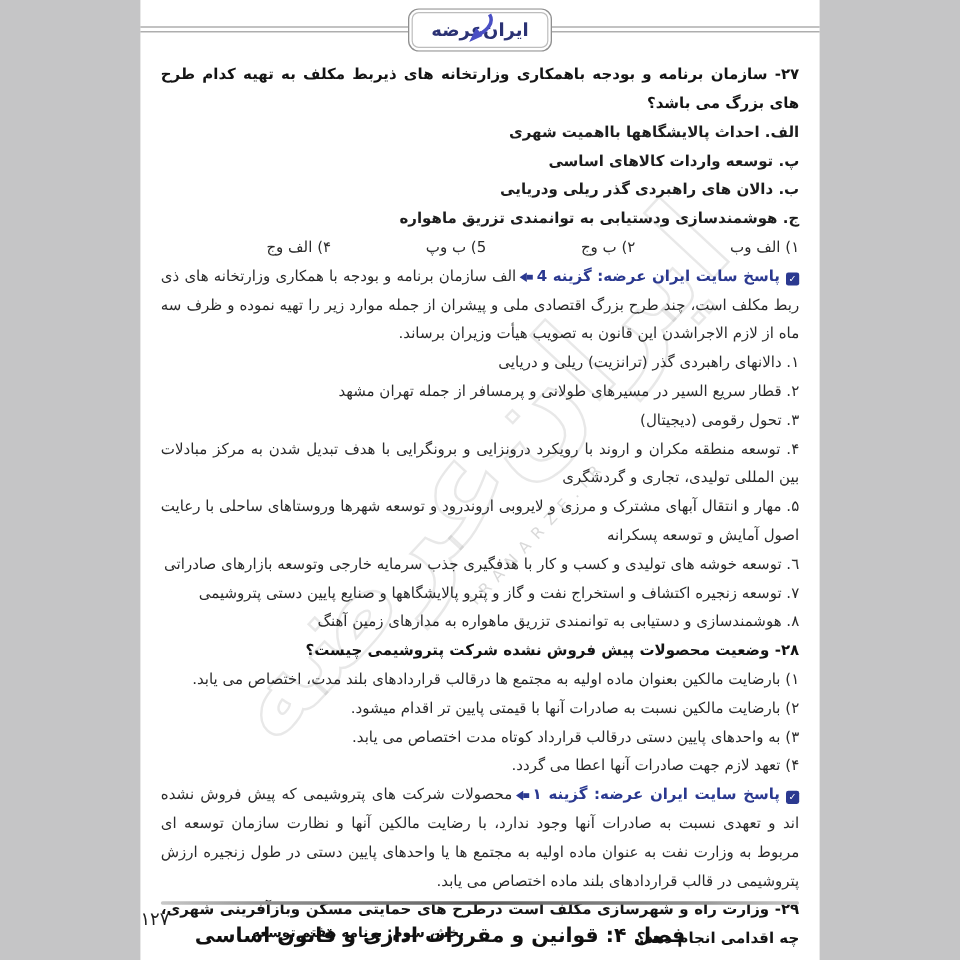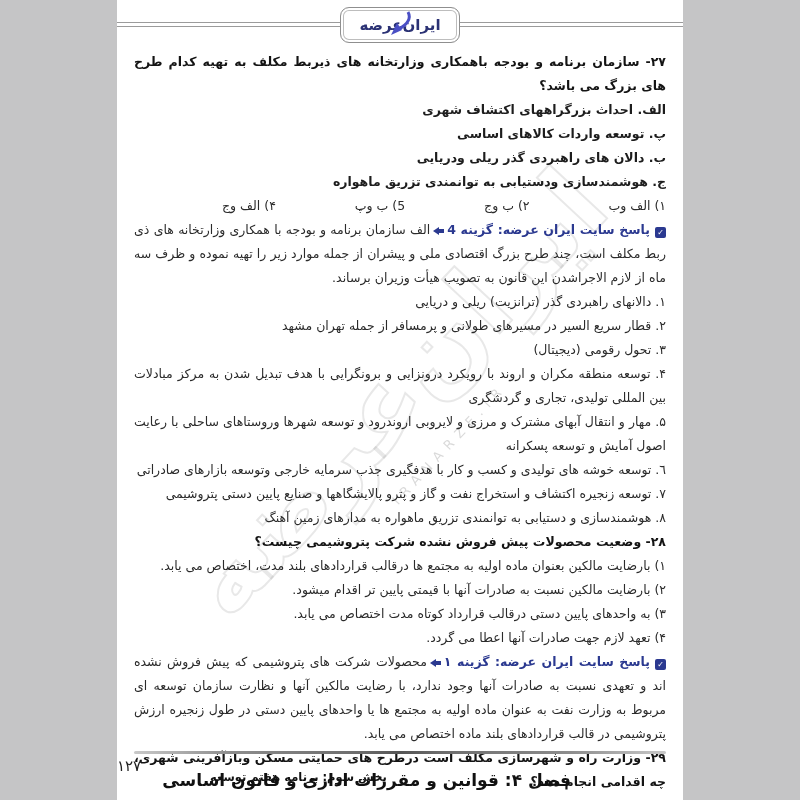--- a/index.html
+++ b/index.html
@@ -97,21 +97,21 @@
   </div>
 
   <div class="watermark">
     <div class="wm-main">ایران‌عرضه</div>
     <div class="wm-sub">IRANARZE.IR</div>
   </div>
 
   <div class="content">
 
     <p class="q">۲۷- سازمان برنامه و بودجه باهمکاری وزارتخانه های ذیربط مکلف به تهیه کدام طرح های بزرگ می باشد؟</p>
-    <p class="opt">الف. احداث بزرگراههای اکتشاف شهری</p>
+    <p class="opt">الف. احداث پالایشگاهها بااهمیت شهری</p>
     <p class="opt">پ. توسعه واردات کالاهای اساسی</p>
     <p class="opt">ب. دالان های راهبردی گذر ریلی ودریایی</p>
     <p class="opt">ج. هوشمندسازی ودستیابی به توانمندی تزریق ماهواره</p>
 
     <div class="choices">
       <span>۱) الف وب</span>
       <span>۲) ب وج</span>
       <span>5) ب وپ</span>
       <span>۴) الف وج</span>
     </div>

